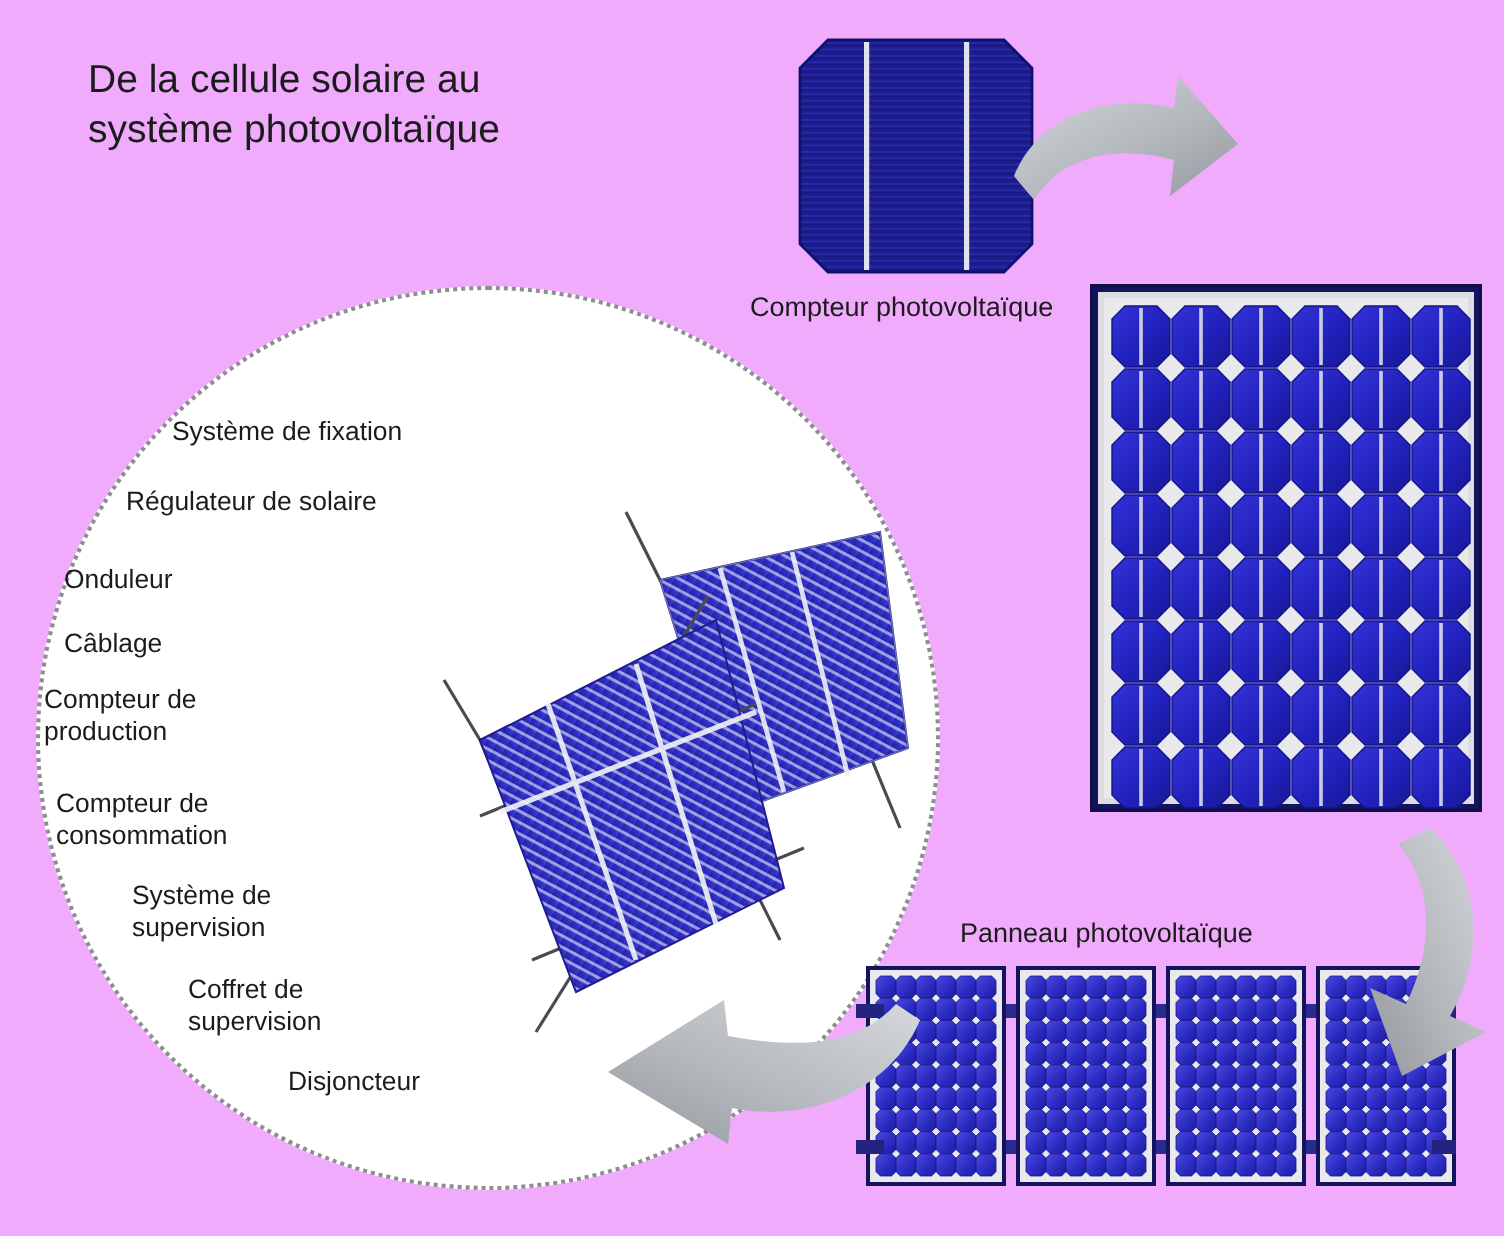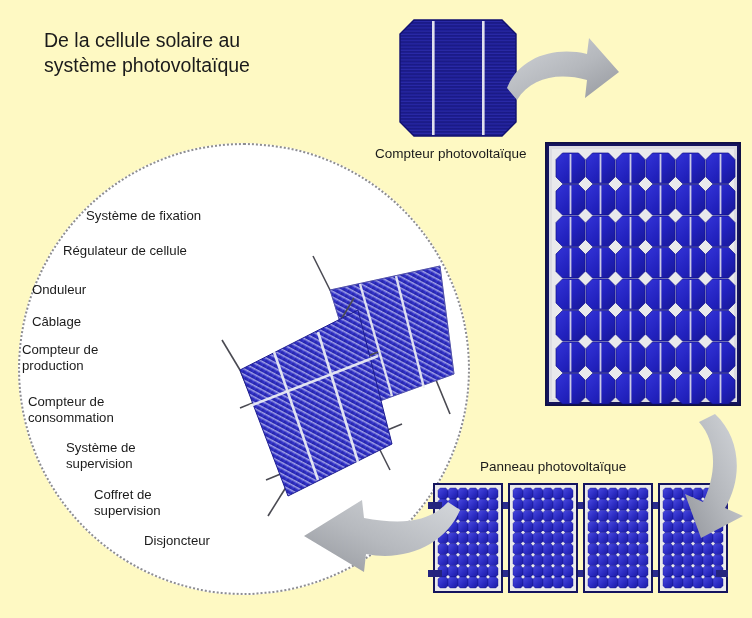--- a/index.html
+++ b/index.html
@@ -5,21 +5,21 @@
 <style>
   html, body {
     margin: 0;
     padding: 0;
     background: #ffffff;
   }
   #stage {
     position: relative;
     width: 752px;
     height: 618px;
-    background: #fef9c3;
+    background: #f0abfc;
     overflow: hidden;
     font-family: "Liberation Sans", sans-serif;
     color: #1a1a1a;
   }
 
   
   #title {
     position: absolute;
     left: 44px;
     top: 28px;
@@ -95,21 +95,21 @@
 <div id="stage">
 
   <div id="title">De la cellule solaire au
 système photovoltaïque</div>
 
   <div id="circle"></div>
 
 
   <div id="component-labels">
       <div class="comp-label" style="left: 86px; top: 208px;">Système de fixation</div>
-      <div class="comp-label" style="left: 63px; top: 243px;">Régulateur de cellule</div>
+      <div class="comp-label" style="left: 63px; top: 243px;">Régulateur de solaire</div>
       <div class="comp-label" style="left: 32px; top: 282px;">Onduleur</div>
       <div class="comp-label" style="left: 32px; top: 314px;">Câblage</div>
       <div class="comp-label" style="left: 22px; top: 342px;">Compteur de
 production</div>
       <div class="comp-label" style="left: 28px; top: 394px;">Compteur de
 consommation</div>
       <div class="comp-label" style="left: 66px; top: 440px;">Système de
 supervision</div>
       <div class="comp-label" style="left: 94px; top: 487px;">Coffret de
 supervision</div>

